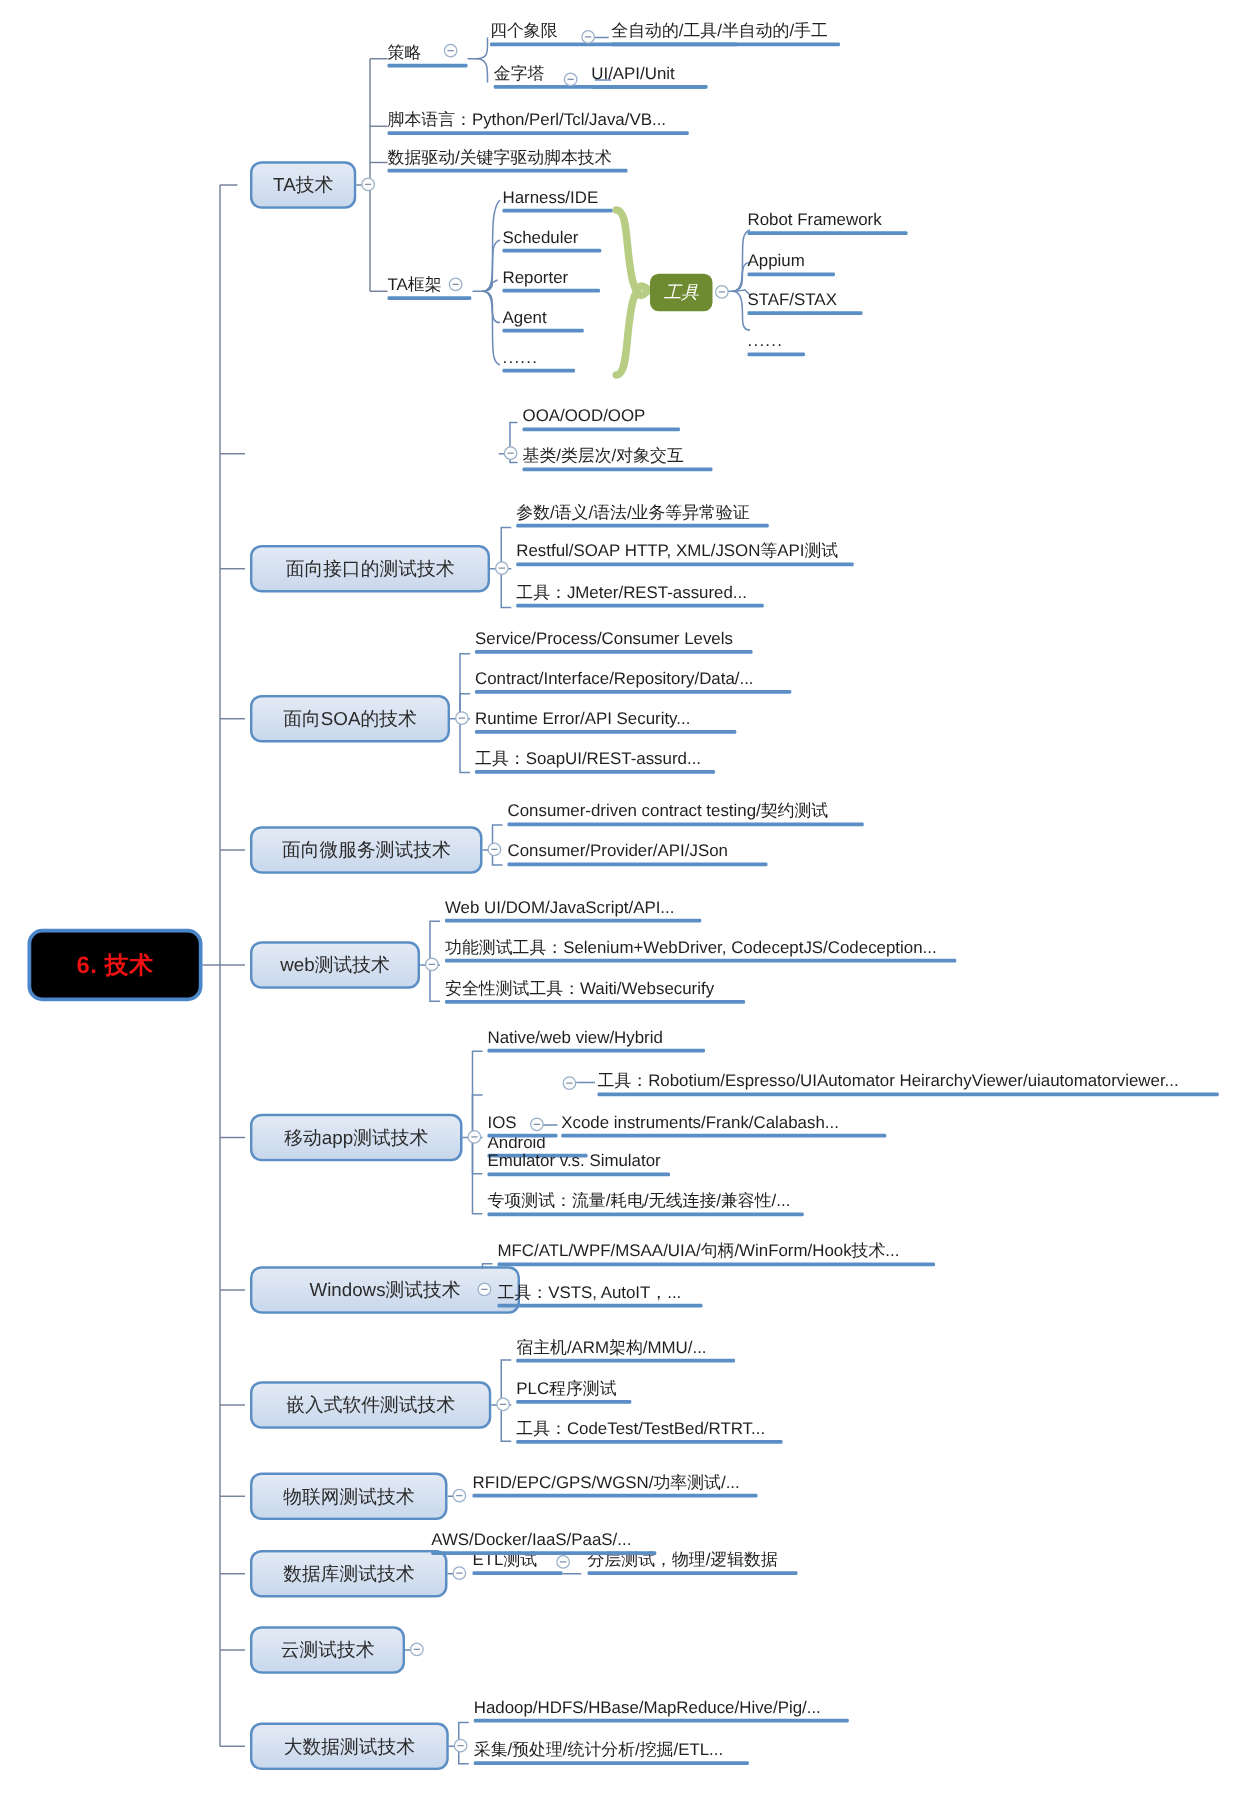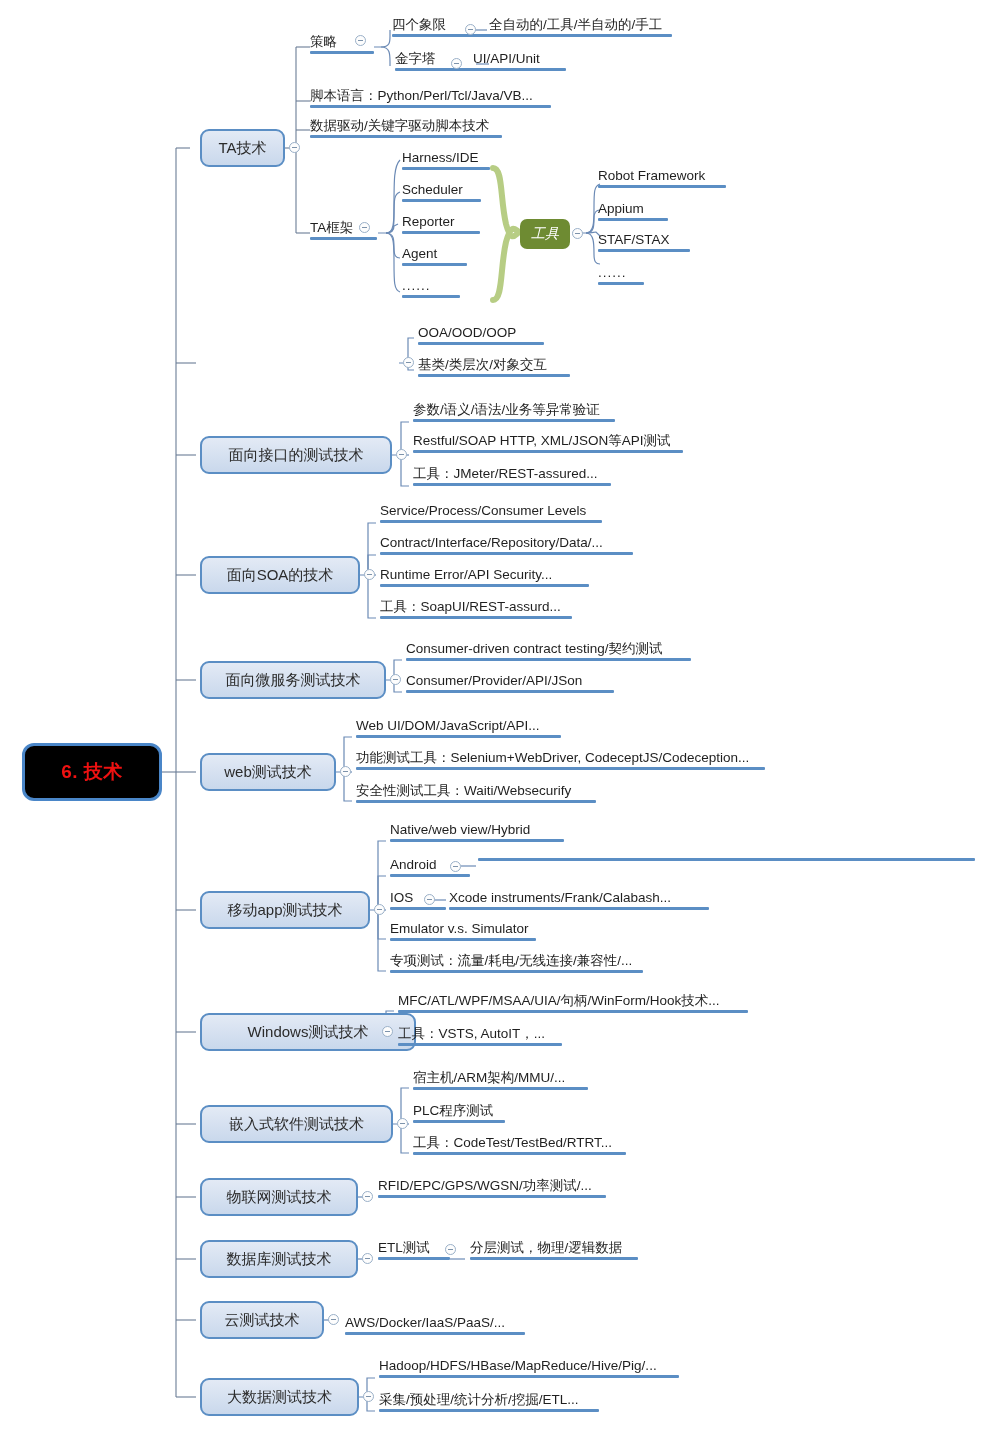--- a/index.html
+++ b/index.html
@@ -430,26 +430,27 @@
   </div>
 
   <div class="node-box" style="left:200px; top:891px; width:170px;">
     <span>移动app测试技术</span>
   </div>
   <div class="toggle" style="left:374px; top:904px;"></div>
   <div class="leaf" style="left:390px; top:822px;">
     <span>Native/web view/Hybrid</span>
     <span class="underline" style="width:174px;"></span>
   </div>
-  <div class="leaf" style="left:390px; top:857px;">
+  <div class="leaf" style="left:390px; top:906px;">
     <span>Android</span>
     <span class="underline" style="width:80px;"></span>
   </div>
   <div class="toggle" style="left:450px; top:861px;"></div>
   <div class="leaf" style="left:478px; top:857px;">
+    <span>工具：Robotium/Espresso/UIAutomator HeirarchyViewer/uiautomatorviewer...</span>
     <span class="underline" style="width:497px;"></span>
   </div>
   <div class="leaf" style="left:390px; top:890px;">
     <span>IOS</span>
     <span class="underline" style="width:56px;"></span>
   </div>
   <div class="toggle" style="left:424px; top:894px;"></div>
   <div class="leaf" style="left:449px; top:890px;">
     <span>Xcode instruments/Frank/Calabash...</span>
     <span class="underline" style="width:260px;"></span>
@@ -513,21 +514,21 @@
   <div class="toggle" style="left:445px; top:1244px;"></div>
   <div class="leaf" style="left:470px; top:1240px;">
     <span>分层测试，物理/逻辑数据</span>
     <span class="underline" style="width:168px;"></span>
   </div>
 
   <div class="node-box" style="left:200px; top:1301px; width:124px;">
     <span>云测试技术</span>
   </div>
   <div class="toggle" style="left:328px; top:1314px;"></div>
-  <div class="leaf" style="left:345px; top:1315px;">
+  <div class="leaf" style="left:345px; top:1224px;">
     <span>AWS/Docker/IaaS/PaaS/...</span>
     <span class="underline" style="width:180px;"></span>
   </div>
 
   <div class="node-box" style="left:200px; top:1378px; width:159px;">
     <span>大数据测试技术</span>
   </div>
   <div class="toggle" style="left:363px; top:1391px;"></div>
   <div class="leaf" style="left:379px; top:1358px;">
     <span>Hadoop/HDFS/HBase/MapReduce/Hive/Pig/...</span>

